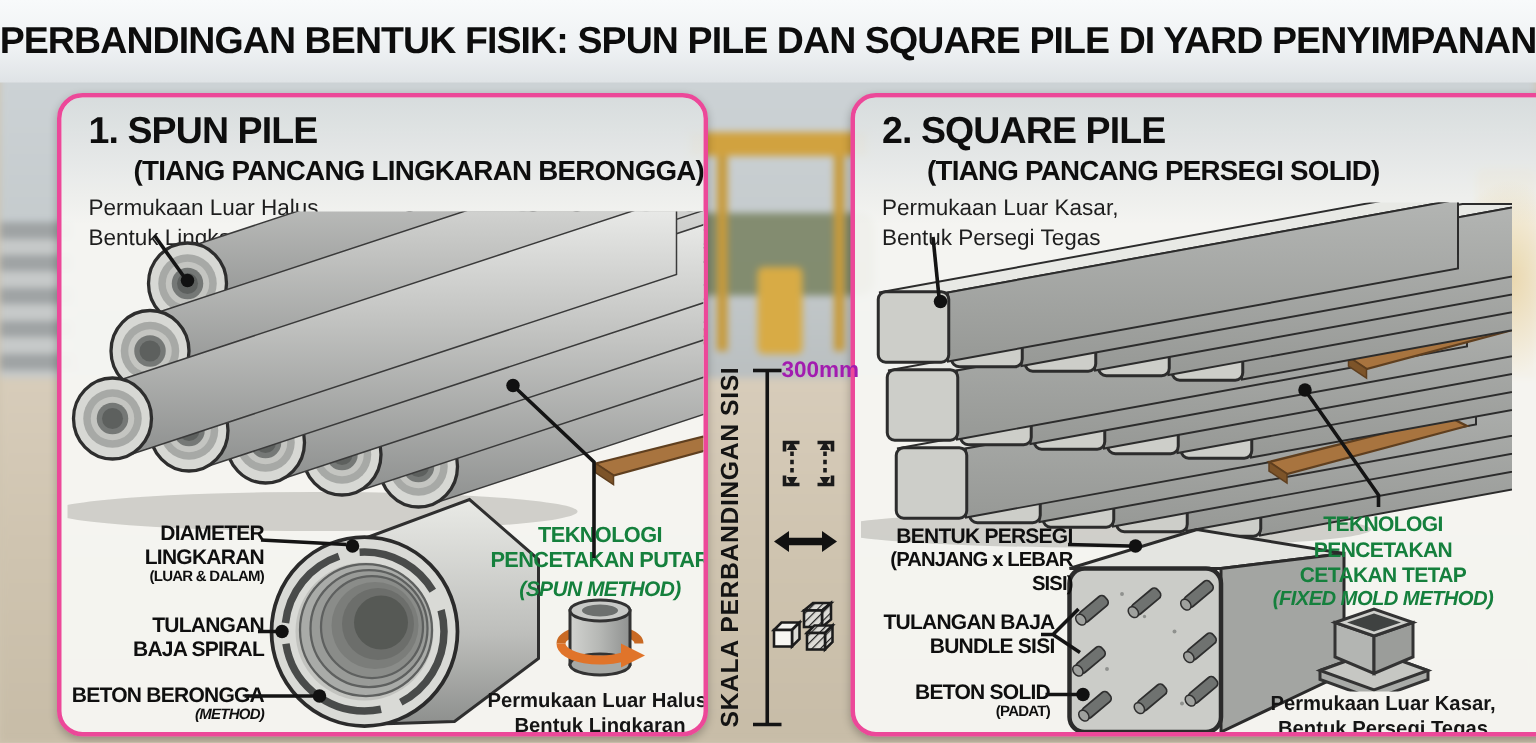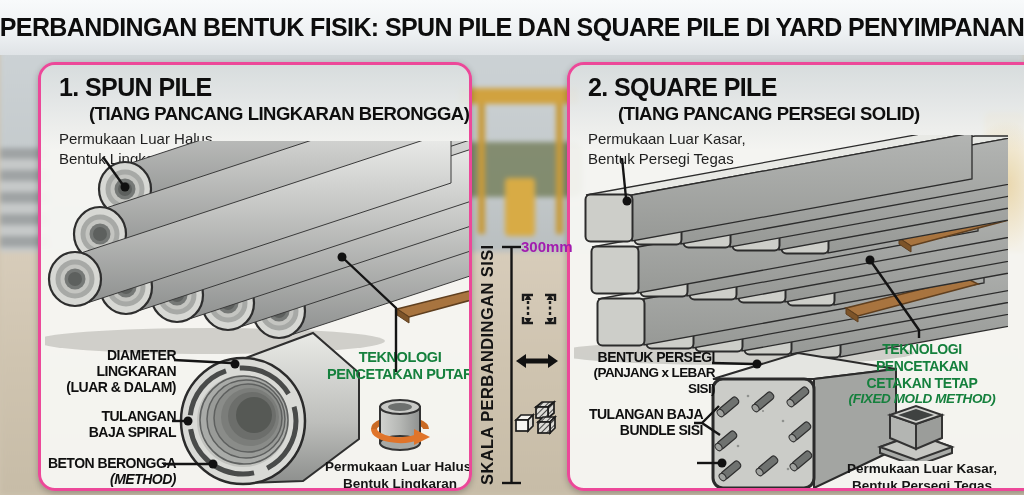--- a/index.html
+++ b/index.html
@@ -46,21 +46,21 @@
   .card-sky{position:absolute;left:0;top:0;width:100%;height:85px;
     background:linear-gradient(180deg,rgba(187,196,201,.5),rgba(230,232,230,0));}
   .card-hint{position:absolute;right:0;top:55px;width:80px;height:130px;
     background:radial-gradient(closest-side,rgba(214,166,62,.35),rgba(214,166,62,0));}
   .card h2{position:absolute;left:18px;top:8px;margin:0;font-size:25px;font-weight:700;letter-spacing:-0.6px;color:#0e0e0e;}
   .card .sub{position:absolute;left:48px;top:38px;font-size:18.5px;font-weight:700;letter-spacing:-0.5px;color:#0e0e0e;white-space:nowrap;}
   .note{position:absolute;left:18px;top:64px;font-size:15px;font-weight:400;color:#1e1e1e;line-height:1.3;white-space:pre-line;}
   
   .co{position:absolute;text-align:right;color:#0f0f0f;font-weight:700;line-height:1.15;}
   .co .l1{display:block;font-size:14px;letter-spacing:-0.5px;white-space:pre-line;}
-  .co .l2{display:block;font-size:14px;letter-spacing:-0.5px;}
+  .co .l2{display:block;font-size:10px;letter-spacing:-0.5px;}
   .co .it{font-style:italic;}
   
   .tech{position:absolute;text-align:center;color:#15803d;font-weight:700;}
   .tech .t1{display:block;font-size:14.5px;line-height:1.2;letter-spacing:-0.4px;white-space:pre-line;}
   .tech .t2{display:block;font-size:14px;font-style:italic;letter-spacing:-0.4px;}
   .tech-note{position:absolute;text-align:center;font-size:13.5px;font-weight:700;color:#151515;line-height:1.25;white-space:pre-line;}
   .illus{position:absolute;}
   
   .dim{position:absolute;left:521px;top:238px;z-index:25;font-size:15px;font-weight:700;color:#a21caf;}
   .scale-label{
@@ -167,20 +167,21 @@
 BAJA SPIRAL</span>
   </div>
   <div class="co" style="left:0;top:390px;width:135px;">
     <span class="l1">BETON BERONGGA</span>
     <span class="l2 it">(METHOD)</span>
   </div>
 
   <div class="tech" style="left:283px;top:284px;width:152px;">
     <span class="t1">TEKNOLOGI
 PENCETAKAN PUTAR</span>
+    <span class="t2">(SPUN METHOD)</span>
   </div>
   <svg class="illus" style="left:323px;top:328px;" width="72" height="66" viewBox="0 0 72 66">
     <defs>
       <linearGradient id="cylG" x1="0" y1="0" x2="1" y2="0">
         <stop offset="0" stop-color="#d2d3d0"></stop>
           <stop offset="0.5" stop-color="#b5b7b4"></stop>
           <stop offset="1" stop-color="#8f9190"></stop>
       </linearGradient>
     </defs>
     <path d="M10,36 A26,10 0 0 1 62,36" fill="none" stroke="#c96a24" stroke-width="6"></path>
@@ -270,20 +271,24 @@
       <use href="#rebar" x="114" y="109"></use>
   </svg>
 
   <div class="co" style="left:2px;top:341px;width:131px;">
     <span class="l1">TULANGAN BAJA
 BUNDLE SISI</span>
   </div>
   <div class="co" style="left:2px;top:284px;width:143px;">
     <span class="l1">BENTUK PERSEGI</span>
     <span class="l2" style="font-size:13.5px;letter-spacing:-0.6px;">(PANJANG x LEBAR SISI)</span>
+  </div>
+  <div class="co" style="left:2px;top:388px;width:128px;">
+    <span class="l1">BETON SOLID</span>
+    <span class="l2">(PADAT)</span>
   </div>
 
   <div class="tech" style="left:272px;top:276px;width:160px;">
     <span class="t1" style="font-size:14px;">TEKNOLOGI
 PENCETAKAN
 CETAKAN TETAP</span>
     <span class="t2" style="font-size:13.5px;">(FIXED MOLD METHOD)</span>
   </div>
   <svg class="illus" style="left:306px;top:338px;" width="80" height="58" viewBox="0 0 80 58">
     <polygon points="4,44 40,31 76,44 76,50 40,63 4,50" fill="#a9aba8" stroke="#333" stroke-width="2"></polygon>

